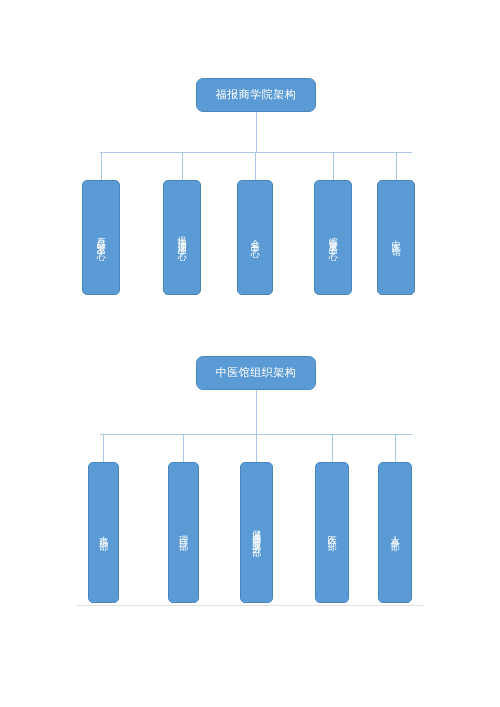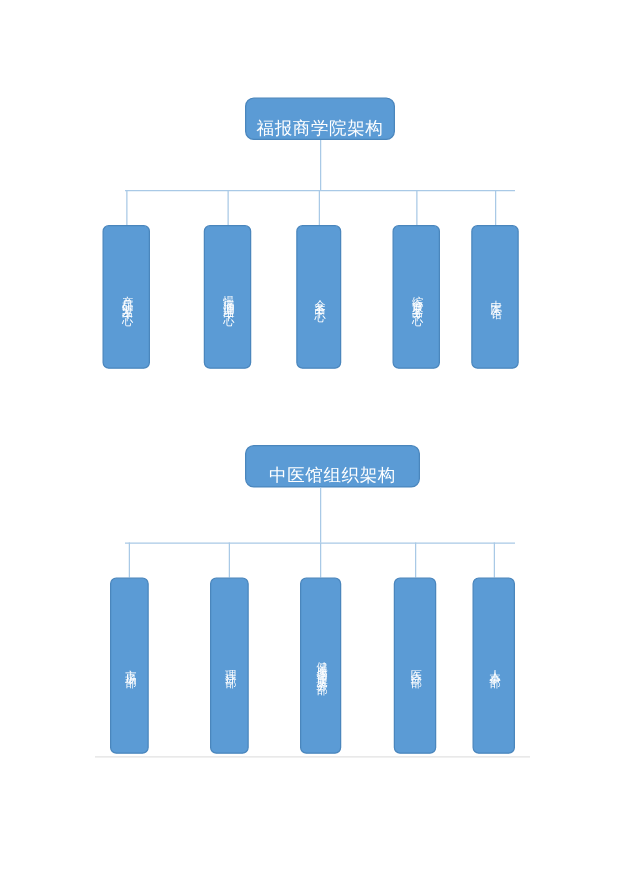--- a/index.html
+++ b/index.html
@@ -47,24 +47,23 @@
     border: 1px solid #4a86bd;
     color: #ffffff;
     display: flex;
     align-items: center;
     justify-content: center;
     overflow: hidden;
   }
 
   .node.title-node {
     border-radius: 7px;
-    font-size: 14px;
+    font-size: 11px;
     letter-spacing: 0.5px;
     line-height: 1.1;
-    align-items: flex-end;
   }
 
   .node.leaf-node {
     border-radius: 5px;
     font-size: 9px;
   }
 
   
   .vtext {
     writing-mode: vertical-rl;
@@ -102,21 +101,21 @@
       <span class="vtext">会务中心</span>
     </div>
     <div class="conn v" style="left: 333px; top: 152px; width: 1px; height: 28px; background: rgb(169, 201, 230);"></div>
     <div class="node leaf-node" style="left: 314px; top: 180px; width: 38px; height: 115px; background: rgb(91, 155, 213); border-color: rgb(74, 134, 189); color: rgb(255, 255, 255);">
       <span class="vtext">综合服务中心</span>
     </div>
     <div class="conn v" style="left: 396px; top: 152px; width: 1px; height: 28px; background: rgb(169, 201, 230);"></div>
     <div class="node leaf-node" style="left: 377px; top: 180px; width: 38px; height: 115px; background: rgb(91, 155, 213); border-color: rgb(74, 134, 189); color: rgb(255, 255, 255);">
       <span class="vtext">中医馆</span>
     </div>
-    <div class="node title-node" style="left: 196px; top: 356px; width: 140px; height: 34px; background: rgb(91, 155, 213); border-color: rgb(74, 134, 189); color: rgb(255, 255, 255);">
+    <div class="node title-node" style="left: 196px; top: 356px; width: 120px; height: 34px; background: rgb(91, 155, 213); border-color: rgb(74, 134, 189); color: rgb(255, 255, 255);">
       <span class="htext">中医馆组织架构</span>
     </div>
     <div class="conn v" style="left: 256px; top: 390px; width: 1px; height: 44px; background: rgb(169, 201, 230);"></div>
     <div class="conn h" style="left: 100px; top: 434px; width: 312px; height: 1px; background: rgb(169, 201, 230);"></div>
     <div class="conn v" style="left: 103px; top: 434px; width: 1px; height: 28px; background: rgb(169, 201, 230);"></div>
     <div class="node leaf-node" style="left: 88px; top: 462px; width: 31px; height: 141px; background: rgb(91, 155, 213); border-color: rgb(74, 134, 189); color: rgb(255, 255, 255);">
       <span class="vtext">市场部</span>
     </div>
     <div class="conn v" style="left: 183px; top: 434px; width: 1px; height: 28px; background: rgb(169, 201, 230);"></div>
     <div class="node leaf-node" style="left: 168px; top: 462px; width: 31px; height: 141px; background: rgb(91, 155, 213); border-color: rgb(74, 134, 189); color: rgb(255, 255, 255);">

